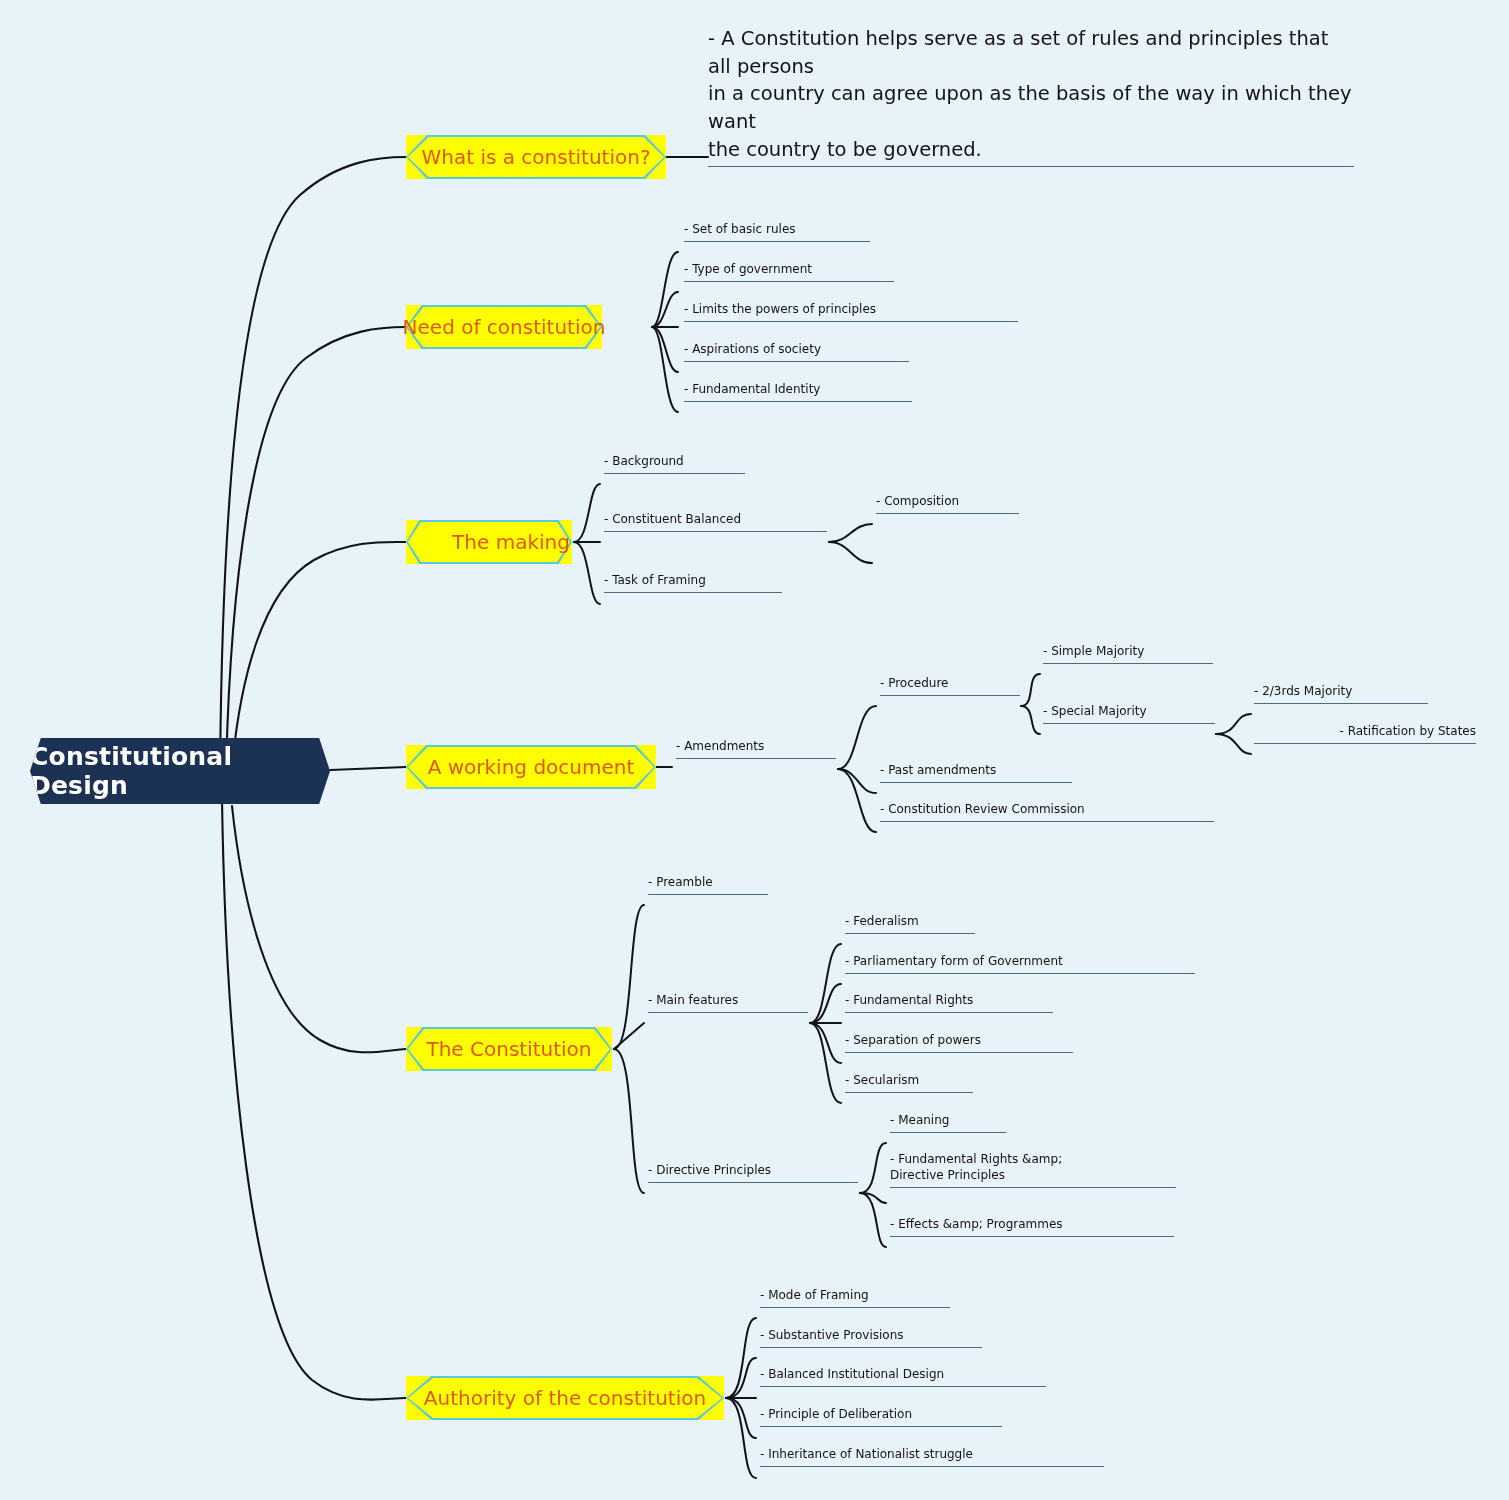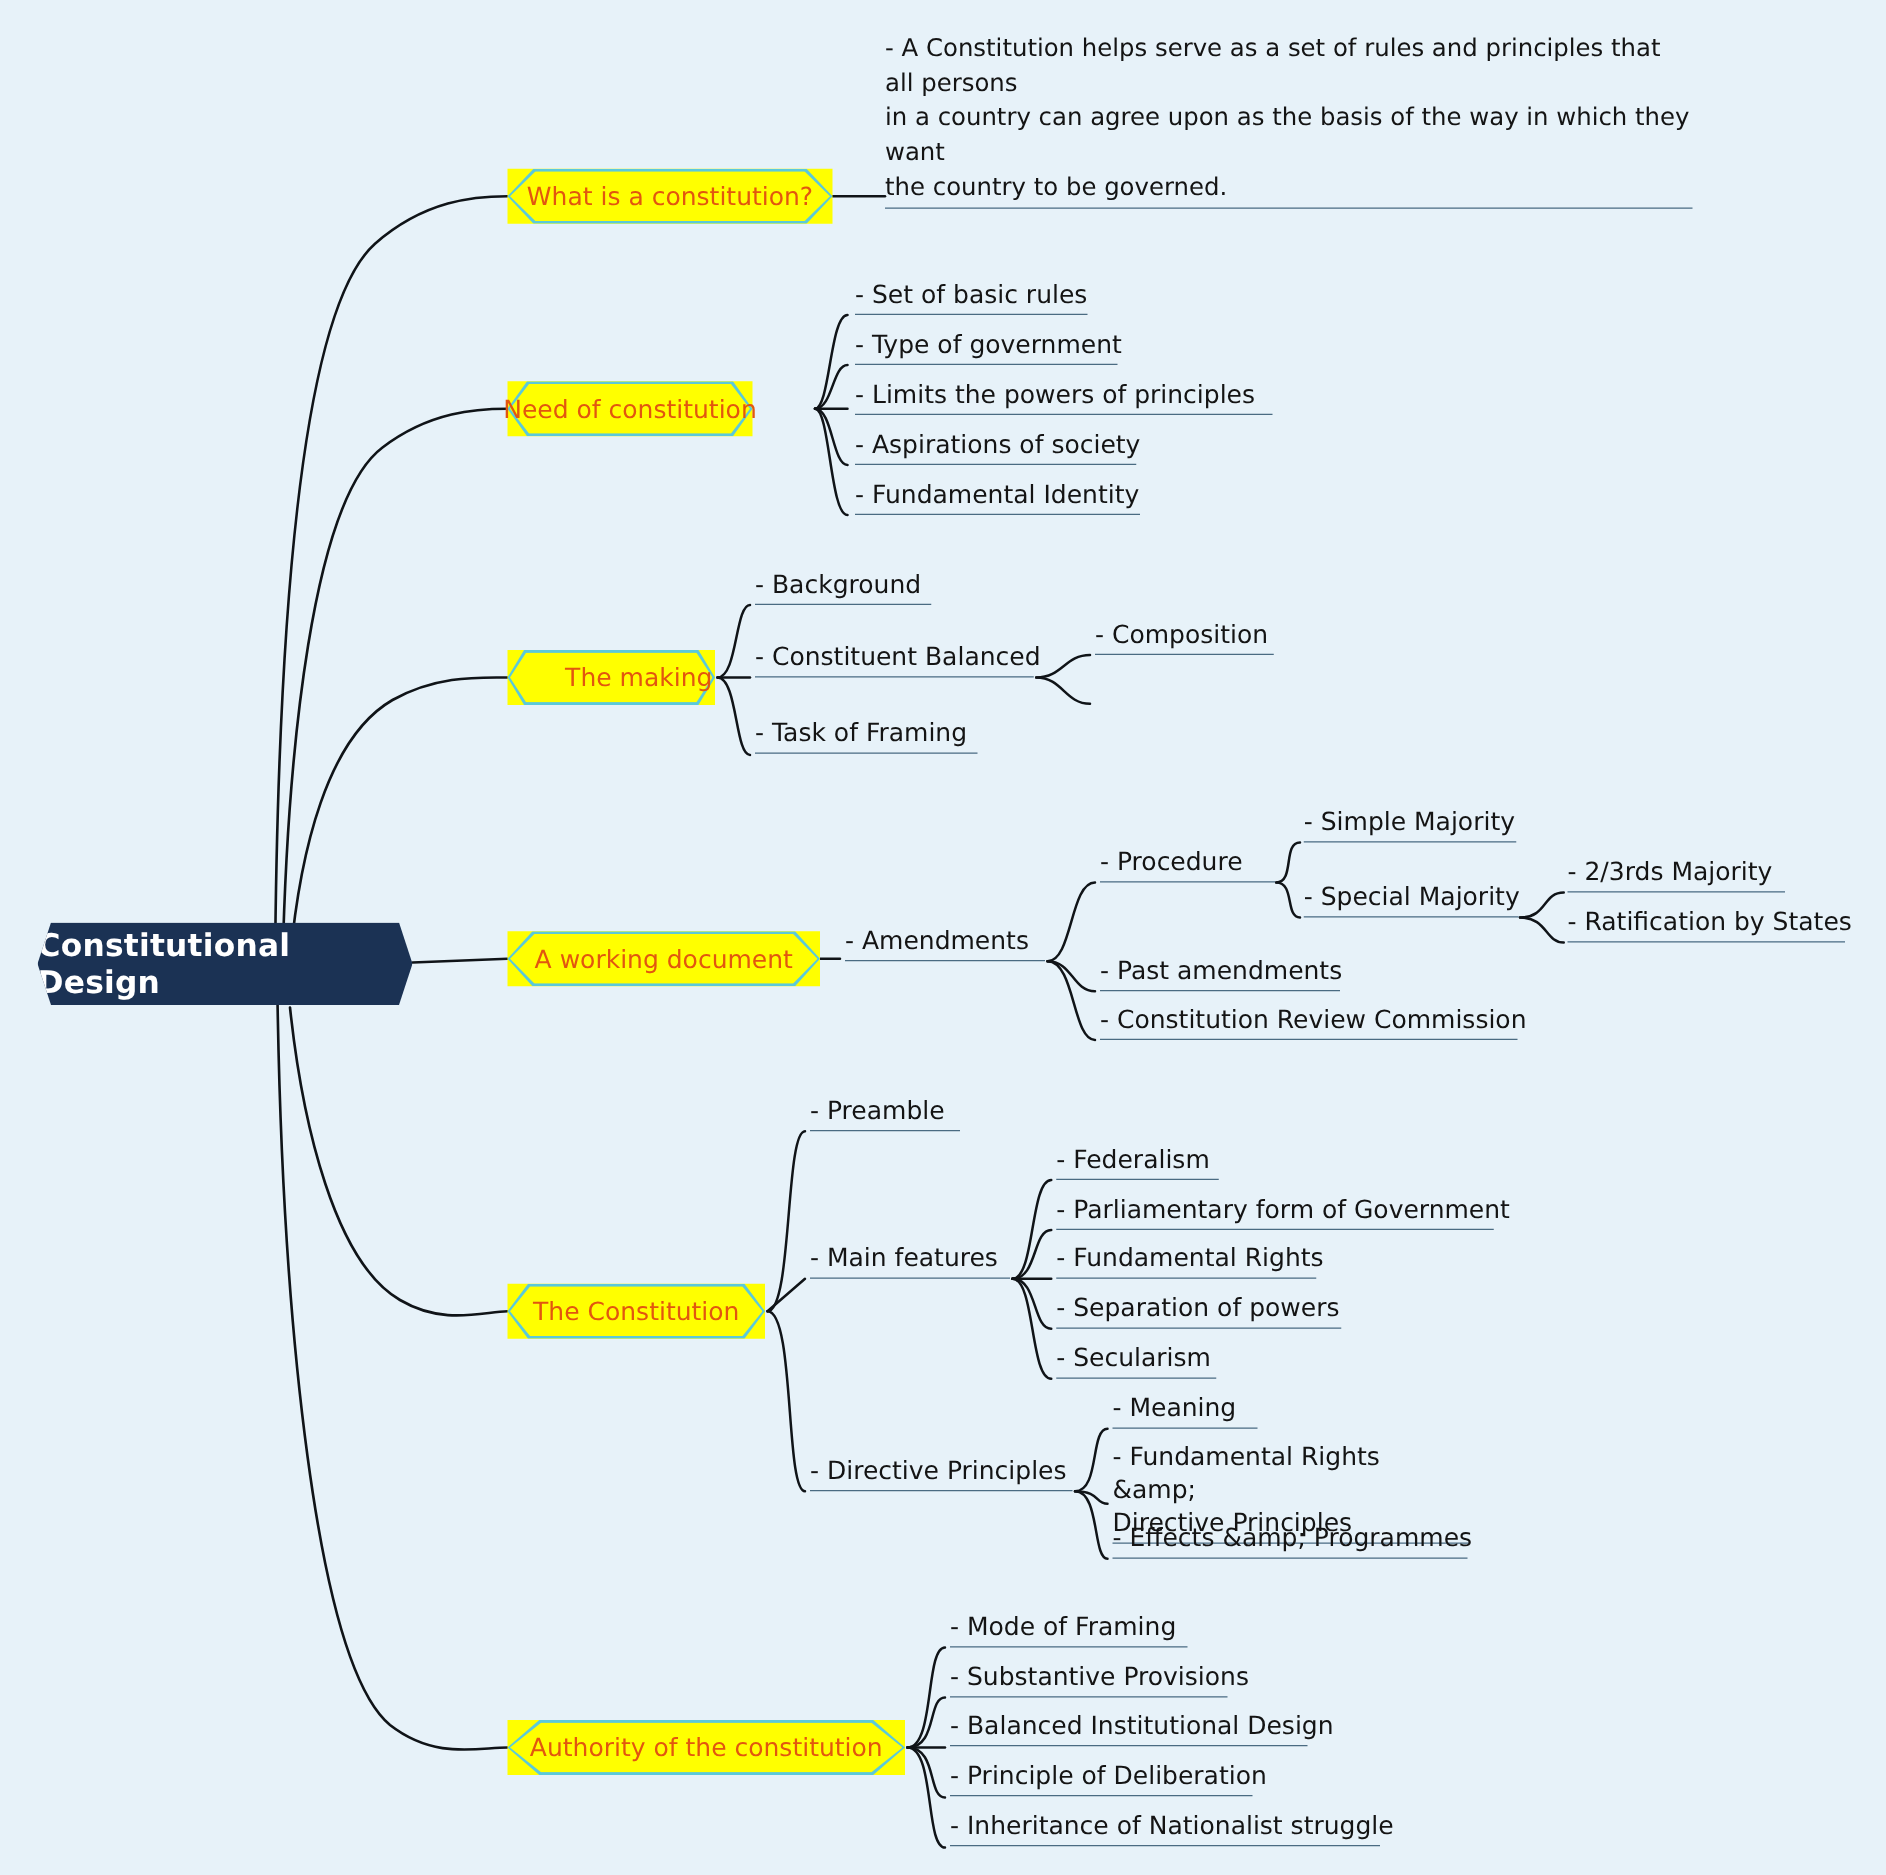--- a/index.html
+++ b/index.html
@@ -65,21 +65,21 @@
   .branch-node .blabel {
     position: relative;
     z-index: 2;
     white-space: nowrap;
   }
 
   
   .leaf {
     position: absolute;
     color: #141414;
-    font-size: 20px;
+    font-size: 12px;
     line-height: 1.32;
     white-space: pre;
     z-index: 4;
     box-sizing: border-box;
     padding-bottom: 3px;
     border-bottom: 1.6px solid #4a6b82;
   }
   .leaf.wrap { white-space: pre-line; }
   .leaf.note { font-size: 19.5px; line-height: 1.42; }
 </style>
@@ -208,21 +208,21 @@
   <div class="leaf" style="left:604px; top:454px; width:141px;">- Background</div>
   <div class="leaf" style="left:604px; top:512px; width:223px;">- Constituent Balanced</div>
   <div class="leaf" style="left:876px; top:494px; width:143px;">- Composition</div>
   <div class="leaf" style="left:604px; top:573px; width:178px;">- Task of Framing</div>
 
   <div class="leaf" style="left:676px; top:739px; width:160px;">- Amendments</div>
   <div class="leaf" style="left:880px; top:676px; width:140px;">- Procedure</div>
   <div class="leaf" style="left:1043px; top:644px; width:170px;">- Simple Majority</div>
   <div class="leaf" style="left:1043px; top:704px; width:172px;">- Special Majority</div>
   <div class="leaf" style="left:1254px; top:684px; width:174px;">- 2/3rds Majority</div>
-  <div class="leaf" style="left:1254px; top:724px; width:222px;">- Ratification by States</div>
+  <div class="leaf" style="left:1254px; top:724px; width:222px;text-align:right;">- Ratification by States</div>
   <div class="leaf" style="left:880px; top:763px; width:192px;">- Past amendments</div>
   <div class="leaf" style="left:880px; top:802px; width:334px;">- Constitution Review Commission</div>
 
   <div class="leaf" style="left:648px; top:875px; width:120px;">- Preamble</div>
   <div class="leaf" style="left:648px; top:993px; width:160px;">- Main features</div>
   <div class="leaf" style="left:845px; top:914px; width:130px;">- Federalism</div>
   <div class="leaf" style="left:845px; top:954px; width:350px;">- Parliamentary form of Government</div>
   <div class="leaf" style="left:845px; top:993px; width:208px;">- Fundamental Rights</div>
   <div class="leaf" style="left:845px; top:1033px; width:228px;">- Separation of powers</div>
   <div class="leaf" style="left:845px; top:1073px; width:128px;">- Secularism</div>

